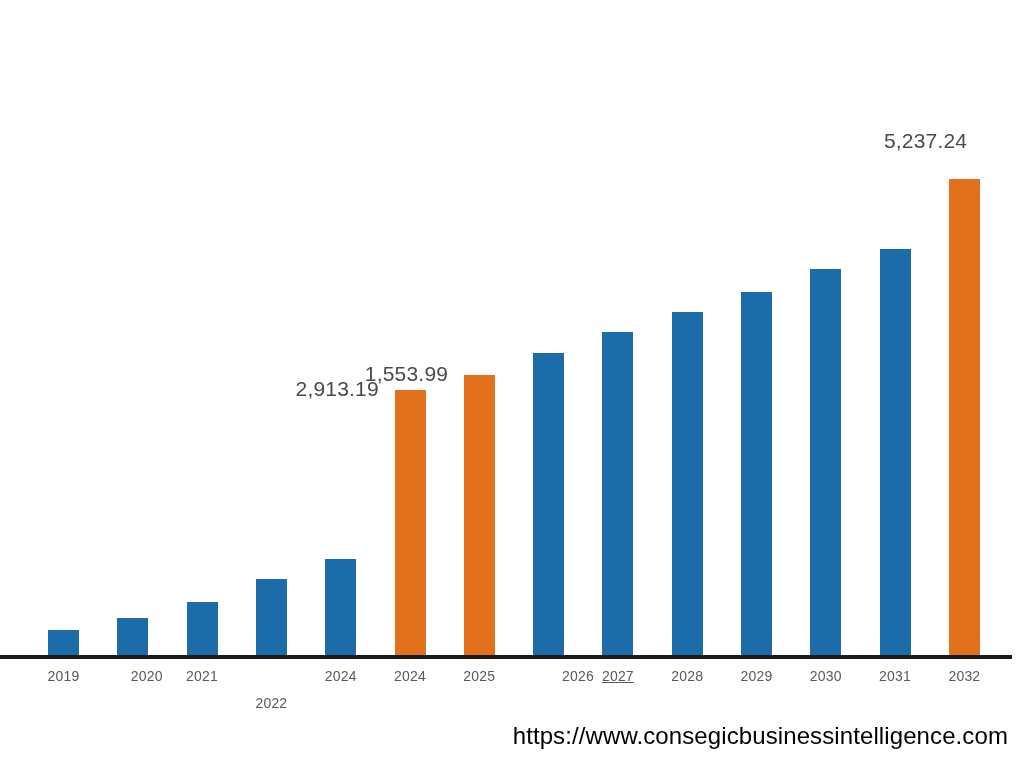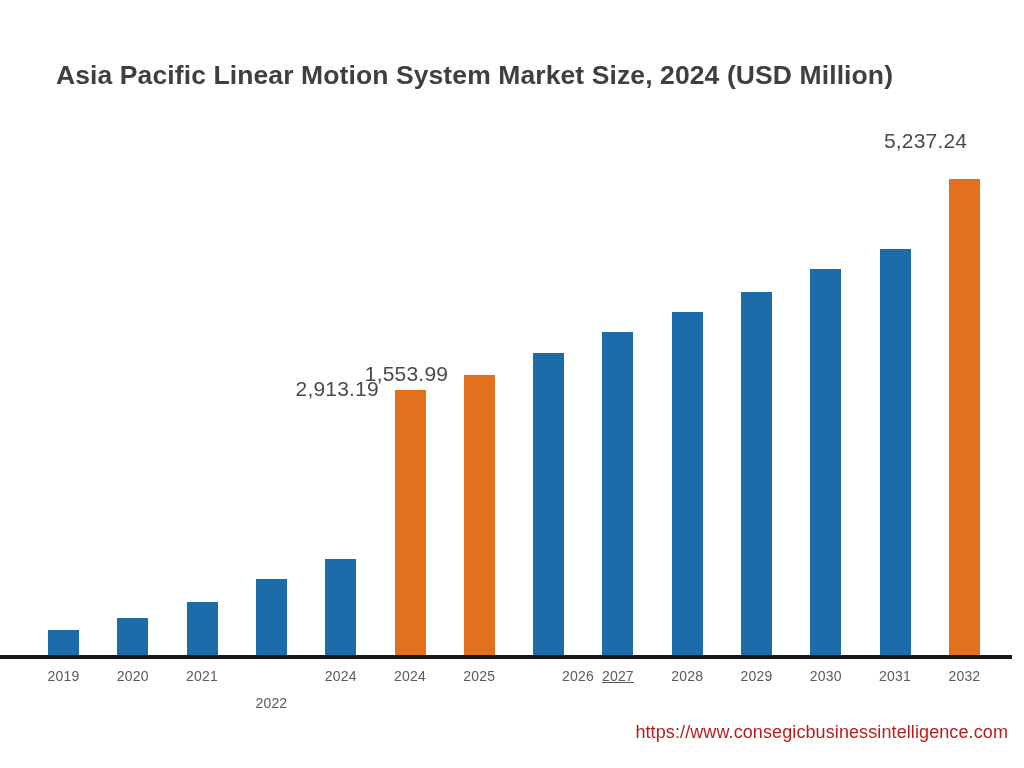--- a/index.html
+++ b/index.html
@@ -79,32 +79,31 @@
     text-align: center;
     white-space: nowrap;
     letter-spacing: 0.2px;
   }
 
   
   .source-url {
     position: absolute;
     right: 16px;
     top: 722px;
-    font-size: 18px;
-    color: #b91c1c;
+    font-size: 24px;
+    color: #000000;
     white-space: nowrap;
     letter-spacing: 0.1px;
   }
 </style>
 </head>
 <body>
 
 <div id="chart-root">
 
-  <div class="chart-title">Asia Pacific Linear Motion System Market Size, 2024 (USD Million)</div>
 
   <div class="plot-area">
     <div id="bars-layer">
         <div class="bar blue" style="left: 48px; width: 31px; height: 25px; bottom: 3px;"></div>
         <div class="bar blue" style="left: 117.3px; width: 31px; height: 37px; bottom: 3px;"></div>
         <div class="bar blue" style="left: 186.6px; width: 31px; height: 53px; bottom: 3px;"></div>
         <div class="bar blue" style="left: 255.9px; width: 31px; height: 76px; bottom: 3px;"></div>
         <div class="bar blue" style="left: 325.2px; width: 31px; height: 96px; bottom: 3px;"></div>
         <div class="bar orange" style="left: 394.5px; width: 31px; height: 265px; bottom: 3px;"></div>
         <div class="bar orange" style="left: 463.8px; width: 31px; height: 280px; bottom: 3px;"></div>
@@ -119,21 +118,21 @@
     <div id="value-labels-layer">
         <div class="value-label" style="left: 295.5px; top: 377px;">2,913.19</div>
         <div class="value-label" style="left: 364.8px; top: 362px;">1,553.99</div>
         <div class="value-label" style="left: 883.9px; top: 129px;">5,237.24</div>
       </div>
     <div class="axis-line"></div>
   </div>
 
   <div id="cat-labels-layer">
       <div class="cat-label" style="left: 33.5px; width: 60px;">2019</div>
-      <div class="cat-label" style="left: 102.8px; width: 60px;">2020</div>
+      <div class="cat-label" style="left: 102.8px; width: 60px; text-align: right;">2020</div>
       <div class="cat-label" style="left: 172.1px; width: 60px;">2021</div>
       <div class="cat-label" style="left: 241.4px; width: 60px; margin-top: 27px;">2022</div>
       <div class="cat-label" style="left: 310.7px; width: 60px;">2024</div>
       <div class="cat-label" style="left: 380px; width: 60px;">2024</div>
       <div class="cat-label" style="left: 449.3px; width: 60px;">2025</div>
       <div class="cat-label" style="left: 528px; width: 60px; margin-left: 20px;">2026</div>
       <div class="cat-label" style="left: 587.9px; width: 60px; text-decoration: underline;">2027</div>
       <div class="cat-label" style="left: 657.2px; width: 60px;">2028</div>
       <div class="cat-label" style="left: 726.5px; width: 60px;">2029</div>
       <div class="cat-label" style="left: 795.8px; width: 60px;">2030</div>

